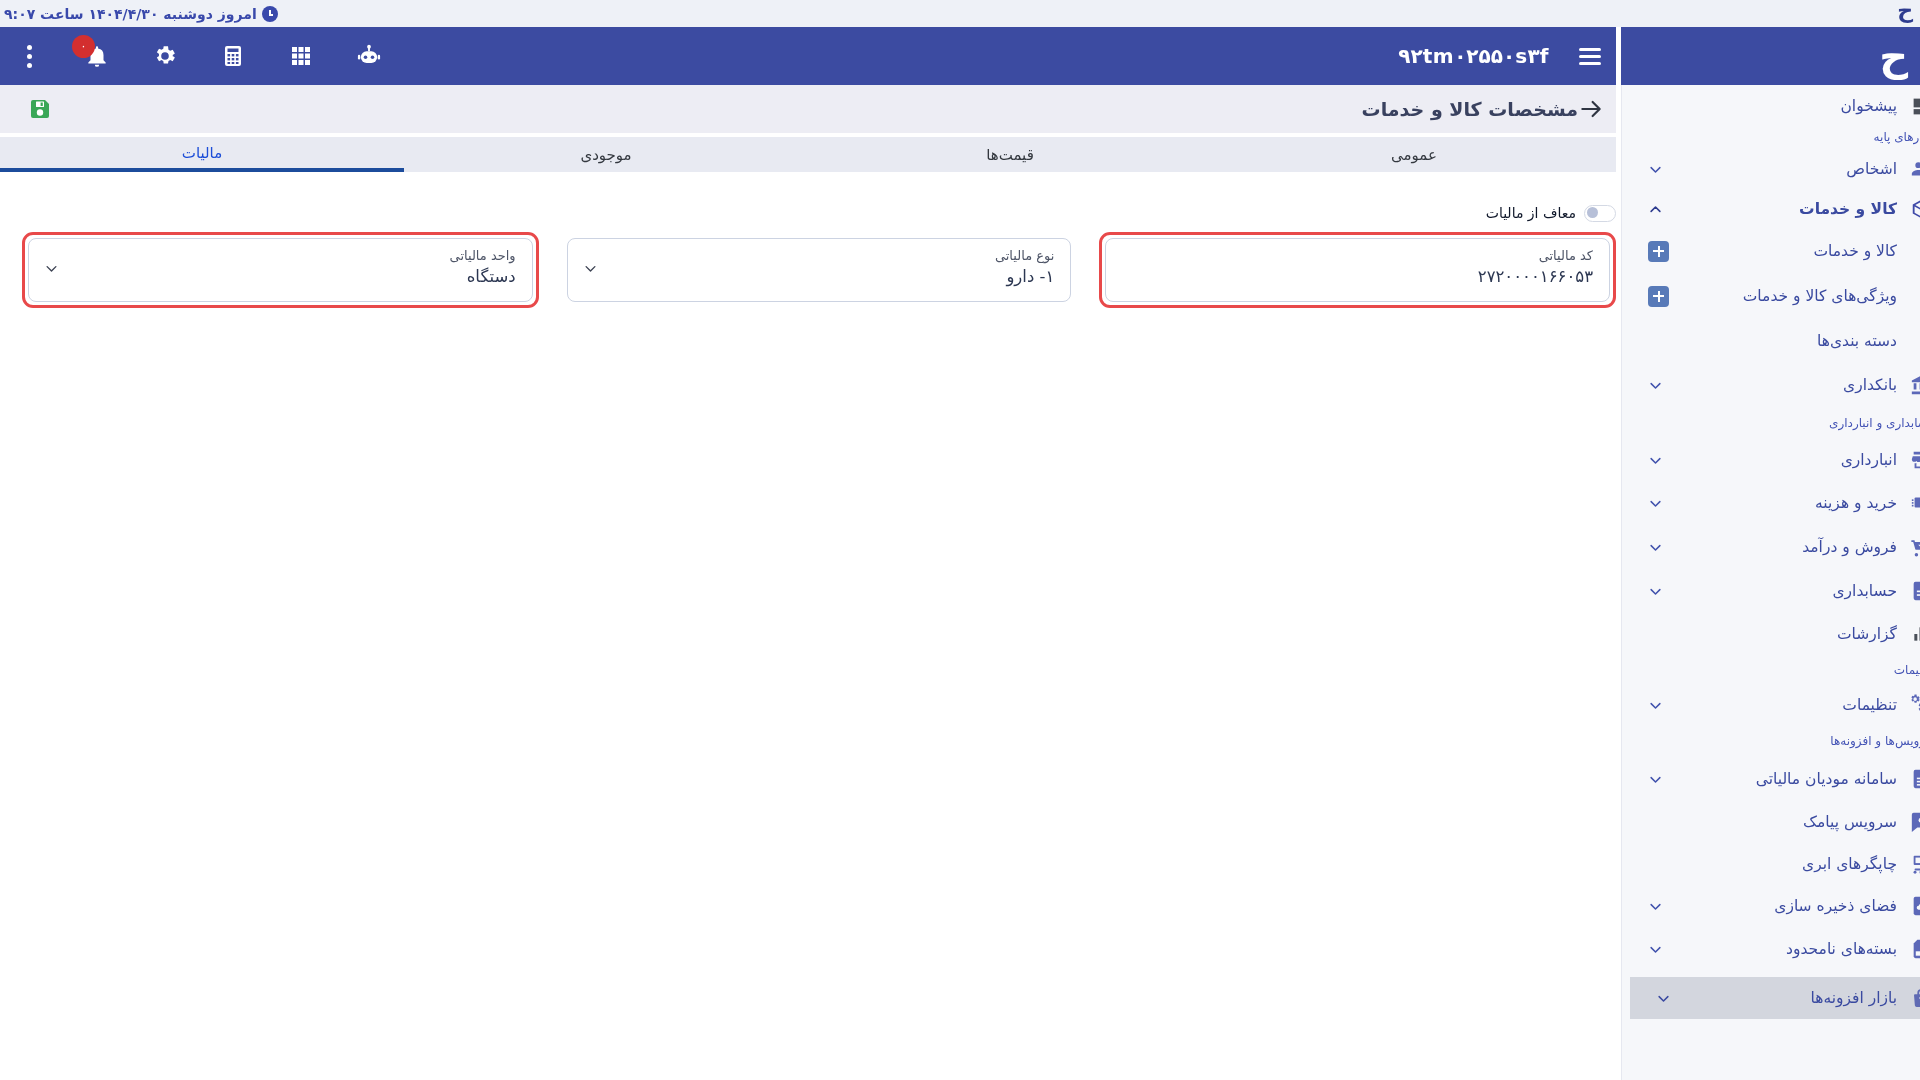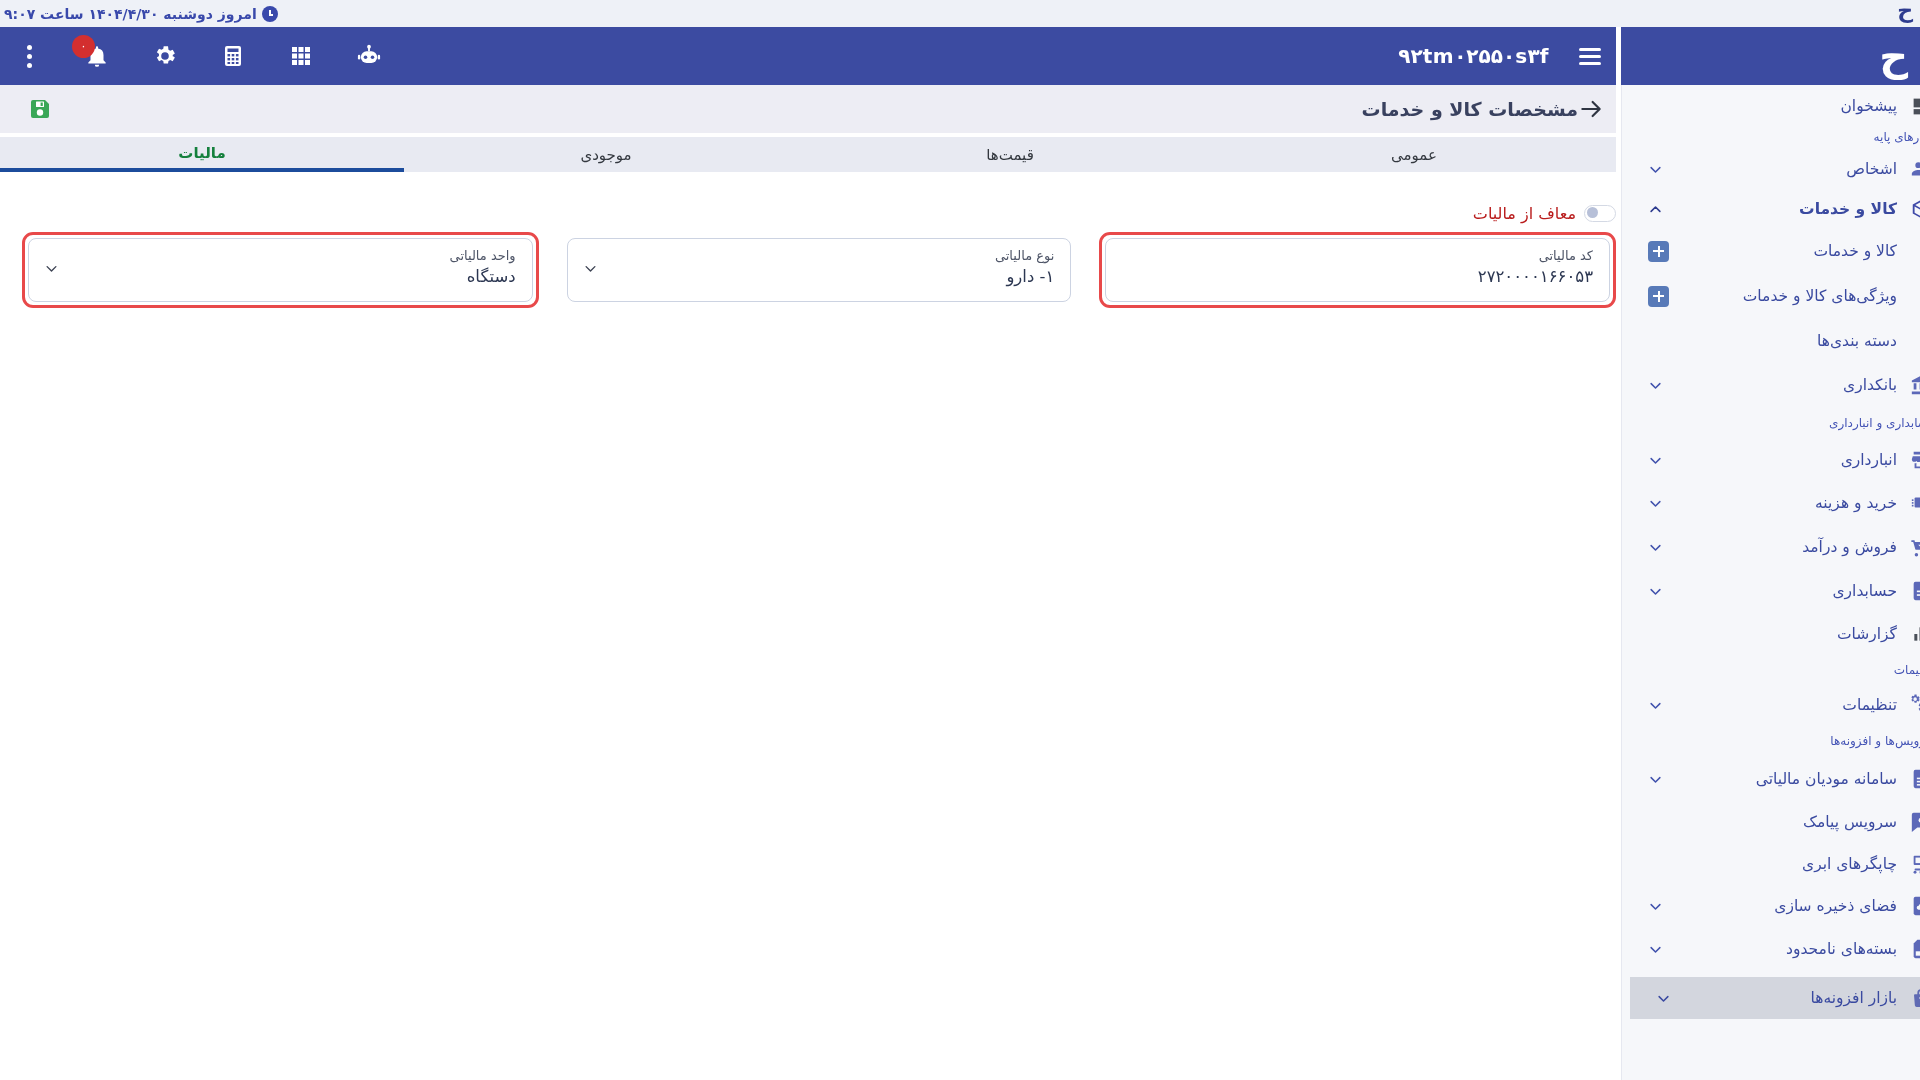--- a/index.html
+++ b/index.html
@@ -34,27 +34,27 @@
 
   
   .main{position:absolute;left:0;top:85px;width:1616px;height:995px;background:#fff;}
   .page-header{height:48px;background:#ededf4;display:flex;align-items:center;padding:0 12px 0 28px;box-sizing:border-box;}
   .save-btn{width:24px;height:24px;cursor:pointer;flex:0 0 auto;}
   .ph-spacer{flex:1;}
   .page-title{font-size:19px;font-weight:600;color:#39415f;}
   .back-btn{width:26px;height:26px;cursor:pointer;display:flex;align-items:center;}
   .tab-bar{margin-top:4px;height:35px;background:#e8eaf2;display:flex;direction:rtl;}
   .tab{flex:1;display:flex;align-items:center;justify-content:center;font-size:15px;color:#33383f;cursor:pointer;box-sizing:border-box;}
-  .tab.active{color:#15803d;font-weight:bold;border-bottom:4px solid #1c4c9c;}
+  .tab.active{color:#1d4ed8;font-weight:normal;border-bottom:4px solid #1c4c9c;}
 
   .content{direction:rtl;padding:30px 0 0 22px;box-sizing:border-box;}
   .toggle-row{display:flex;align-items:center;gap:8px;justify-content:flex-start;padding-left:9px;height:22px;margin-left:9px;}
   .switch{position:relative;width:32px;height:17px;border-radius:9px;background:#fff;border:1.5px solid #d4d9e4;box-sizing:border-box;cursor:pointer;flex:0 0 auto;}
   .switch .knob{position:absolute;left:2px;top:1.5px;width:11px;height:11px;border-radius:50%;background:#b7c0d8;}
-  .toggle-label{font-size:16px;color:#b91c1c;text-align:center;}
+  .toggle-label{font-size:14px;color:#0f172a;text-align:center;}
   .fields{display:flex;gap:22px;margin-top:8px;}
   .field-wrap{flex:1;border:3px solid transparent;border-radius:11px;padding:3px;}
   .field-wrap.hl{border-color:#e8494a;}
   .field{position:relative;background:#fff;border:1px solid #ccd3e2;border-radius:8px;height:64px;box-sizing:border-box;padding:9px 16px 0 44px;cursor:pointer;}
   .f-label{font-size:13px;color:#4f5668;}
   .f-value{font-size:16.5px;color:#2c3752;margin-top:4px;}
   .f-chevron{position:absolute;left:15px;top:22px;}
 
   
   .sidebar{position:absolute;left:1621px;top:85px;width:329px;height:995px;background:#f6f7fa;border-left:1px solid #e6e8f0;box-sizing:border-box;direction:rtl;padding-top:2px;}

